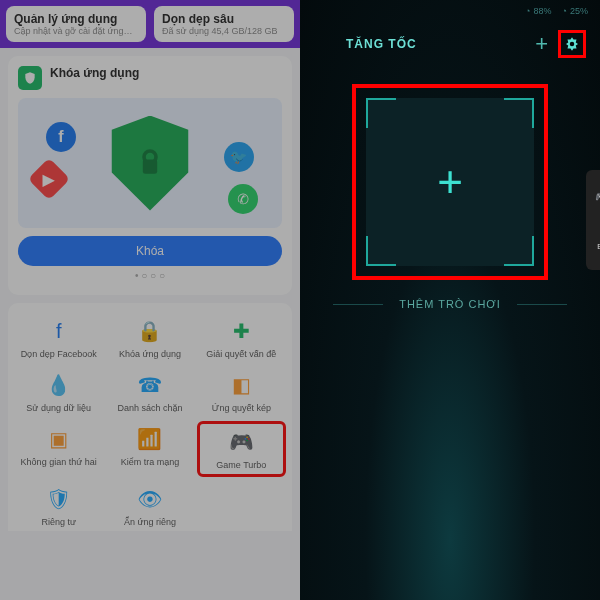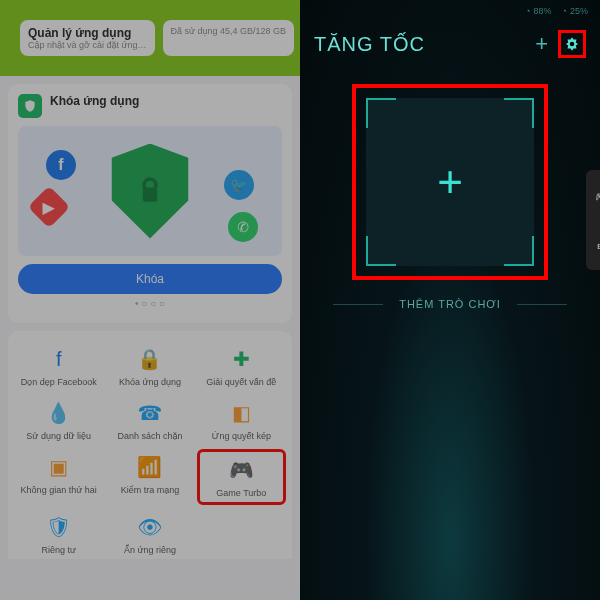--- a/index.html
+++ b/index.html
@@ -2,21 +2,21 @@
 <html><head>
 <meta charset="utf-8">
 <style>
 * { margin: 0; padding: 0; box-sizing: border-box; }
 body { width: 600px; height: 600px; font-family: -apple-system, sans-serif; display: flex; overflow: hidden; }
 
 
 .left-panel { width: 300px; height: 600px; background: #f5f6f8; position: relative; overflow: hidden; }
 .left-overlay { position: absolute; inset: 0; background: rgba(40,40,40,0.38); pointer-events: none; z-index: 50; }
 
-.top-cards { display: flex; gap: 8px; padding: 20px; background: #84cc16; }
+.top-cards { display: flex; gap: 8px; padding: 6px; background: #6d28d9; }
 .top-card { flex: 1; background: #fff; border-radius: 8px; padding: 6px 8px; }
 .top-card-title { font-size: 12px; font-weight: 600; color: #222; }
 .top-card-sub { font-size: 9px; color: #888; white-space: nowrap; overflow: hidden; text-overflow: ellipsis; }
 
 .lock-section { margin: 8px; background: #fff; border-radius: 10px; padding: 10px; }
 .lock-header { display: flex; gap: 8px; align-items: flex-start; }
 .lock-icon-box { width: 24px; height: 24px; background: #18ba63; border-radius: 5px; display: flex; align-items: center; justify-content: center; flex-shrink: 0; }
 .lock-title { font-size: 12px; font-weight: 600; color: #222; }
 .lock-sub { font-size: 9px; color: #888; }
 
@@ -39,21 +39,21 @@
 .grid-label { font-size: 9px; color: #555; text-align: center; white-space: nowrap; }
 .highlight-box { border: 3px solid #ff0000; }
 
 
 .right-panel { width: 300px; height: 600px; background: radial-gradient(ellipse at 50% 90%, #0d3a3f 0%, #061418 40%, #030a0c 100%); position: relative; color: #7fe8e0; }
 
 .status-bar { display: flex; justify-content: flex-end; gap: 10px; padding: 6px 12px; font-size: 9px; color: #3a7878; align-items: center; }
 .status-item { display: flex; align-items: center; gap: 3px; }
 
 .gt-header { display: flex; align-items: center; padding: 8px 14px; gap: 10px; }
-.gt-title { flex: 1; font-size: 20px; font-weight: 400; letter-spacing: 1px; color: #6de0d6; }
+.gt-title { flex: 1; font-size: 12px; font-weight: 700; letter-spacing: 1px; color: #6de0d6; margin-left: 32px; }
 .gt-plus { font-size: 22px; color: #4fb8ae; font-weight: 300; }
 .gt-settings { width: 28px; height: 28px; border: 3px solid #ff0000; display: flex; align-items: center; justify-content: center; }
 
 .add-frame-wrap { display: flex; justify-content: center; margin-top: 18px; }
 .add-frame-border { border: 4px solid #ff0000; padding: 10px; }
 .add-frame { width: 168px; height: 168px; background: #0c2226; position: relative; display: flex; align-items: center; justify-content: center; }
 .corner { position: absolute; width: 30px; height: 30px; border: 2px solid #1fa89c; }
 .c-tl { top: 0; left: 0; border-right: none; border-bottom: none; }
 .c-tr { top: 0; right: 0; border-left: none; border-bottom: none; }
 .c-bl { bottom: 0; left: 0; border-right: none; border-top: none; }
@@ -69,20 +69,21 @@
 </head>
 <body>
 
 <div class="left-panel">
   <div class="top-cards">
     <div class="top-card">
       <div class="top-card-title">Quản lý ứng dụng</div>
       <div class="top-card-sub">Cập nhật và gỡ cài đặt ứng…</div>
     </div>
     <div class="top-card">
+      <div class="top-card-title">Dọn dẹp sâu</div>
       <div class="top-card-sub">Đã sử dụng 45,4 GB/128 GB</div>
     </div>
   </div>
 
   <div class="lock-section">
     <div class="lock-header">
       <div class="lock-icon-box">
         <svg width="14" height="14" viewBox="0 0 24 24" fill="#fff">
             <path d="M12 2l8 3v6c0 5-3.5 9.5-8 11-4.5-1.5-8-6-8-11V5l8-3z"></path>
           </svg>

